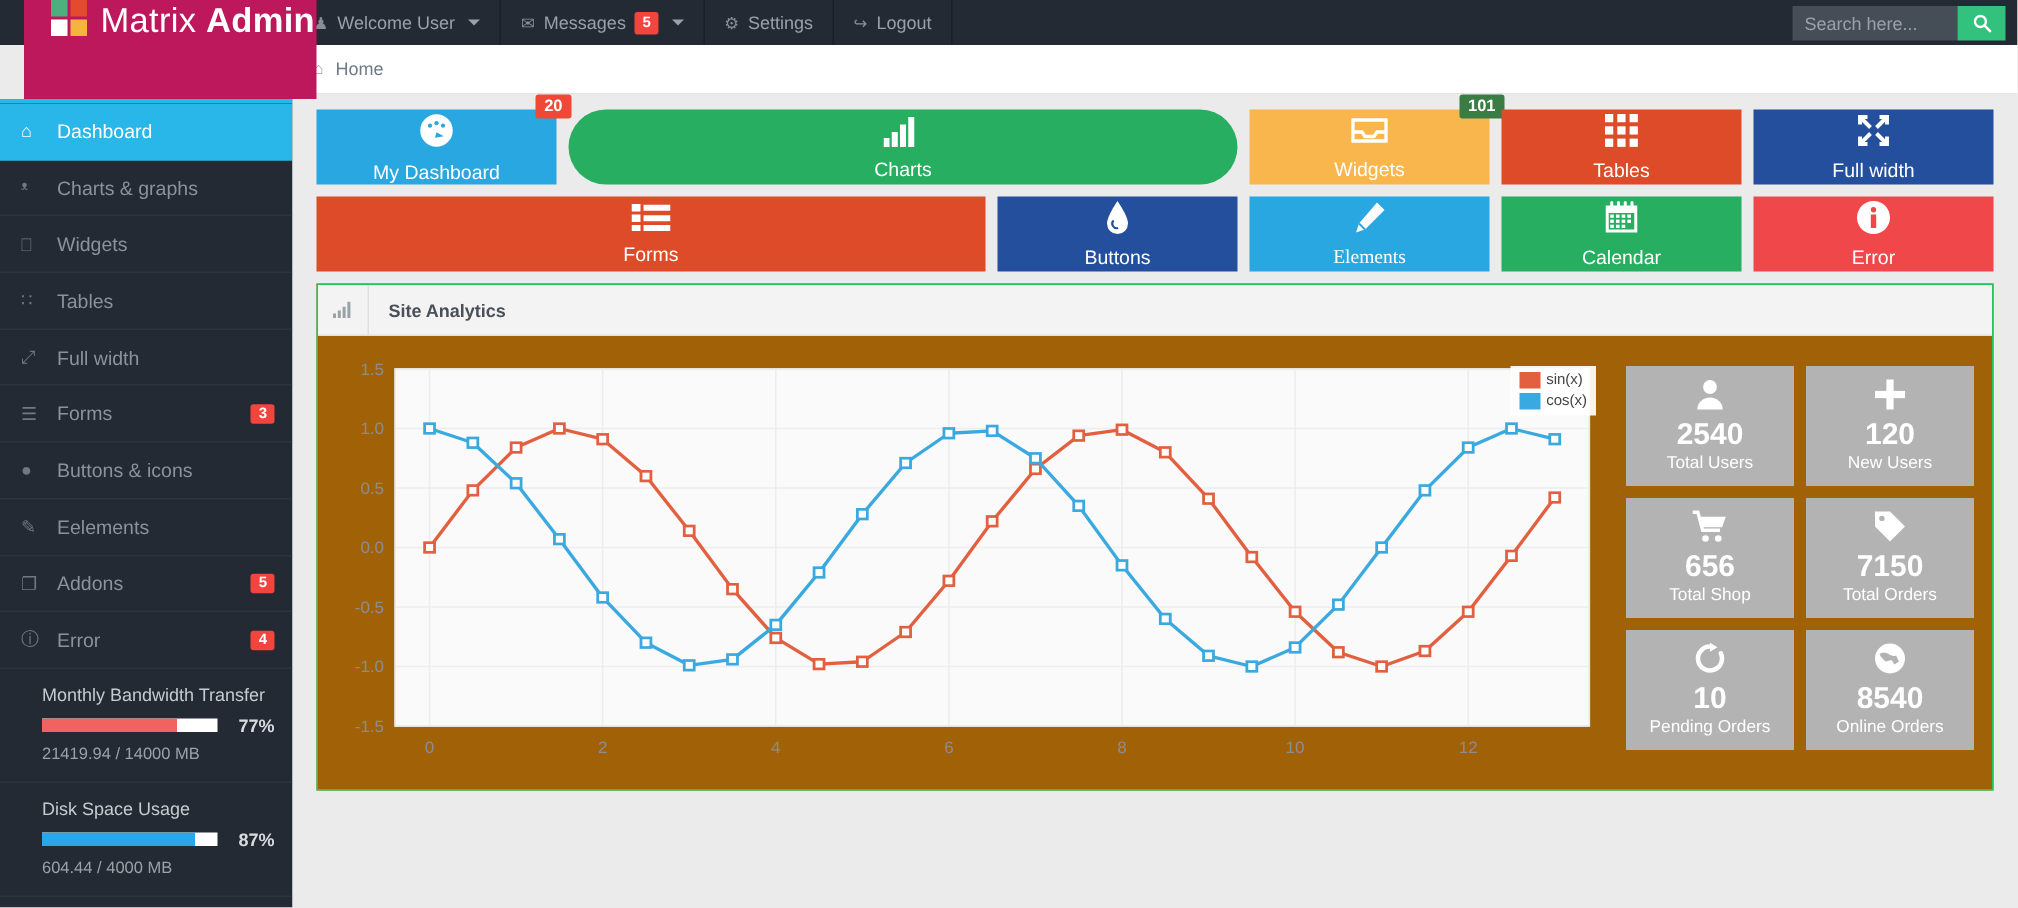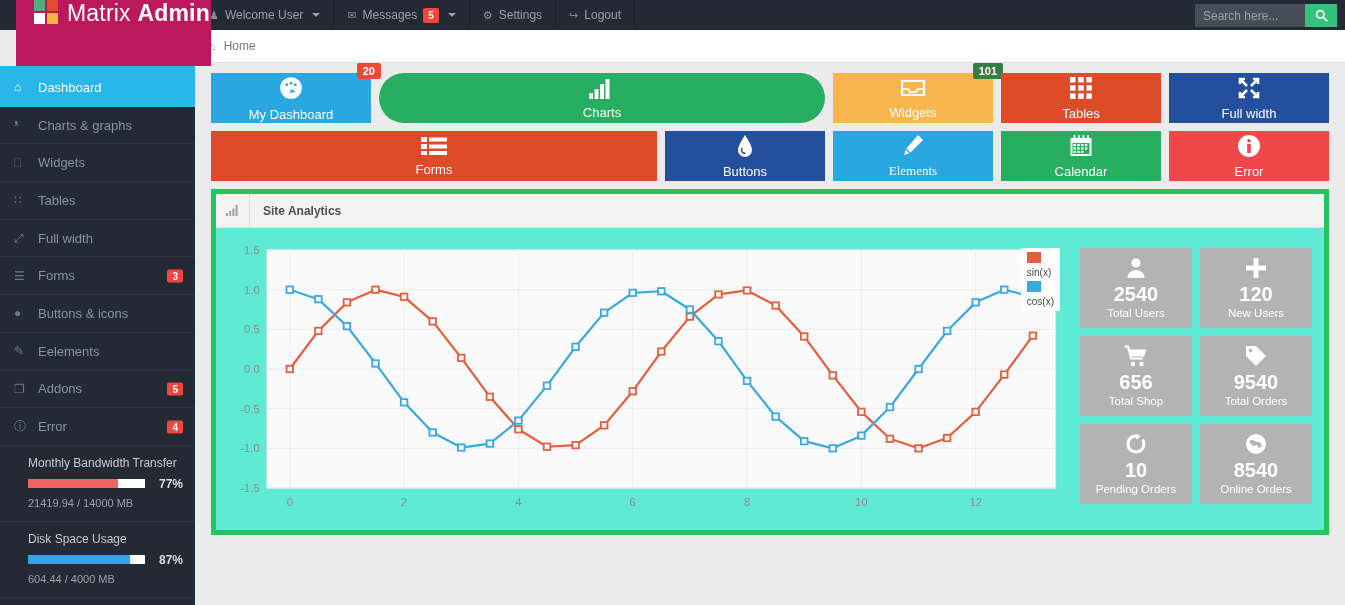--- a/index.html
+++ b/index.html
@@ -59,35 +59,35 @@
   .bc-ico { color: #99a1aa; font-size: 11px; }
 
   .tiles { padding: 10px 16px 0 16px; }
   .tile-row { display: flex; gap: 8px; margin-bottom: 8px; }
   .tile { position: relative; height: 50px; display: flex; flex-direction: column; align-items: center; justify-content: center; color: #fff; cursor: pointer; }
   .tile .t-ico { font-size: 21px; line-height: 24px; margin-bottom: 1px; }
   .tile .t-lbl { font-size: 13px; }
   .tile-badge { position: absolute; top: -10px; right: -10px; font-size: 11px; font-weight: bold; color: #fff; padding: 2px 6px; border-radius: 2px; }
 
   
-  .panel { margin: 4px 16px 0 16px; background: #5eead4; border: 5px solid #22c55e; }
+  .panel { margin: 4px 16px 0 16px; background: #a16207; border: 1px solid #22c55e; }
   .panel-head { height: 34px; display: flex; align-items: center; background: #f3f3f3; border-bottom: 1px solid #e0e0e0; }
   .panel-head .p-ico { width: 34px; height: 33px; display: flex; align-items: center; justify-content: center; color: #9aa1a9; font-size: 12px; border-right: 1px solid #e0e0e0; }
   .panel-title { padding-left: 13px; font-size: 12px; font-weight: bold; color: #4a5058; }
   .panel-body { display: flex; padding: 14px 12px 8px 12px; gap: 12px; }
 
   .chart-area { flex: 1; position: relative; height: 280px; }
   .stats-grid { width: 232px; display: grid; grid-template-columns: 112px 112px; grid-template-rows: 80px 80px 80px; gap: 8px; align-content: start; padding-top: 6px; }
   .stat { background: #b3b3b3; color: #ffffff; display: flex; flex-direction: column; align-items: center; justify-content: center; cursor: pointer; }
   .stat .st-ico { font-size: 20px; line-height: 22px; }
   .stat .st-val { font-size: 20px; font-weight: bold; line-height: 23px; }
   .stat .st-lbl { font-size: 11.5px; line-height: 14px; }
 
   .legend { position: absolute; right: 8px; top: 6px; background: rgba(255,255,255,.92); padding: 4px 6px; display: flex; flex-direction: column; gap: 3px; z-index: 4; }
-  .legend-row { display: flex; align-items: flex-start; gap: 4px; font-size: 10px; color: #444; flex-direction: column; }
+  .legend-row { display: flex; align-items: flex-start; gap: 4px; font-size: 10px; color: #444; }
   .legend-swatch { width: 14px; height: 11px; display: inline-block; }
 </style>
 </head>
 <body>
 
 <div class="app">
 
   <div class="topbar">
     <div class="topnav">
         <div class="topnav-item">
@@ -466,21 +466,21 @@
                   <circle cx="17.5" cy="19" r="2.2" fill="#fff"></circle>
                 </svg></span>
               <span class="st-val">656</span>
               <span class="st-lbl">Total Shop</span>
             </div>
             <div class="stat">
               <span class="st-ico"><svg width="22" height="22" viewBox="0 0 22 22">
                   <path d="M11 1 L21 11 L11 21 L1 11 L1 1 Z" fill="#fff"></path>
                   <circle cx="5.6" cy="5.6" r="1.8" fill="#b3b3b3"></circle>
                 </svg></span>
-              <span class="st-val">9540</span>
+              <span class="st-val">7150</span>
               <span class="st-lbl">Total Orders</span>
             </div>
             <div class="stat">
               <span class="st-ico"><svg width="22" height="22" viewBox="0 0 22 22">
                   <path d="M11 3 a8 8 0 1 0 7.2 4.5" fill="none" stroke="#fff" stroke-width="3" stroke-linecap="round"></path>
                   <path d="M11 0.5 L11 6.5 L16 3.5 Z" fill="#fff"></path>
                 </svg></span>
               <span class="st-val">10</span>
               <span class="st-lbl">Pending Orders</span>
             </div>

